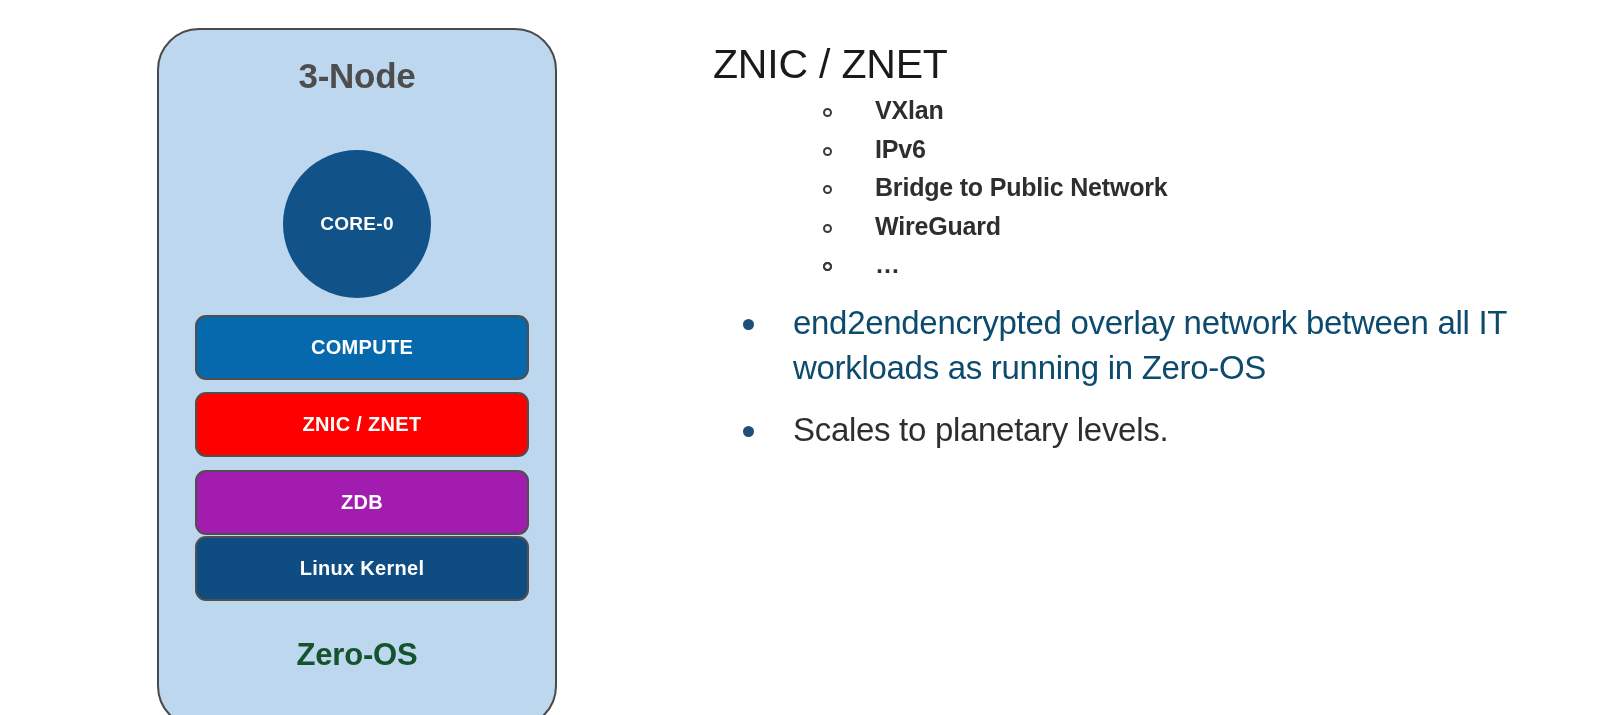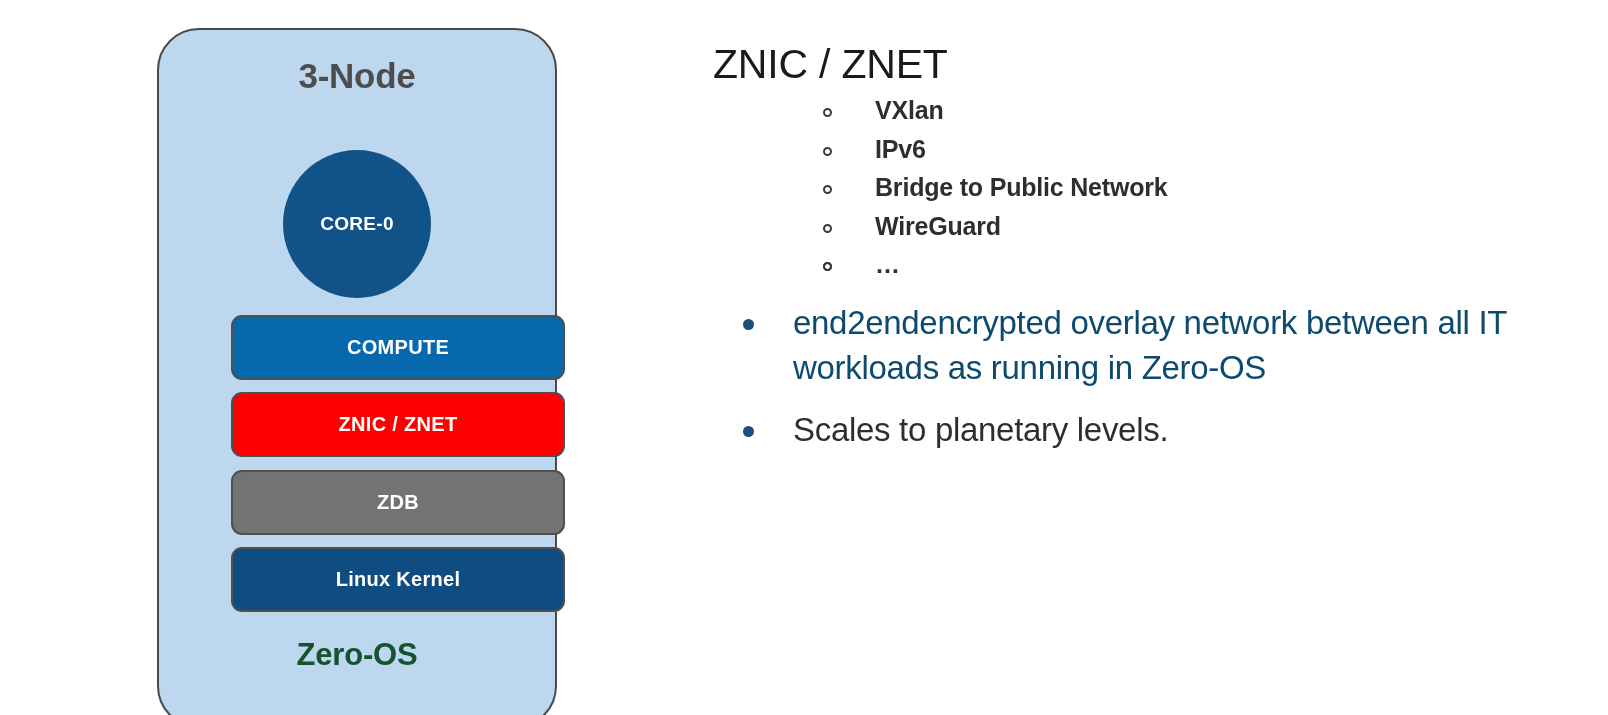--- a/index.html
+++ b/index.html
@@ -66,26 +66,25 @@
     border: 2.5px solid #4f4f4f;
     border-radius: 11px;
     box-sizing: border-box;
     display: flex;
     align-items: center;
     justify-content: center;
     color: #ffffff;
     font-size: 20px;
     font-weight: bold;
     letter-spacing: 0.3px;
-    margin-left: 36px;
   }
   #box-compute { top: 285px; background: #0668ad; }
   #box-znic    { top: 362px; background: #fe0000; }
   #box-zdb     { top: 440px; background: #0e4c82; }
-  #box-kernel  { top: 517px; background: #0e4c82; justify-content: center; }
+  #box-kernel  { top: 506px; background: #0e4c82; justify-content: center; }
 
   #node-footer {
     position: absolute;
     left: 0;
     top: 607px;
     width: 100%;
     text-align: center;
     font-size: 31px;
     font-weight: bold;
     color: #4d4d4d;
@@ -163,21 +162,21 @@
   </div>
 
   <div class="stack-box" id="box-compute" style="background: rgb(6, 104, 173);">
     <span>COMPUTE</span>
   </div>
 
   <div class="stack-box" id="box-znic" style="background: rgb(254, 0, 0);">
     <span>ZNIC / ZNET</span>
   </div>
 
-  <div class="stack-box" id="box-zdb" style="background: #737373;">
+  <div class="stack-box" id="box-zdb" style="background: #a21caf;">
     <span>ZDB</span>
   </div>
 
   <div class="stack-box" id="box-kernel" style="background: rgb(14, 76, 130);">
     <span>Linux Kernel</span>
   </div>
 
   <div id="node-footer" style="color: #14532d;">Zero-OS</div>
 </div>
 

